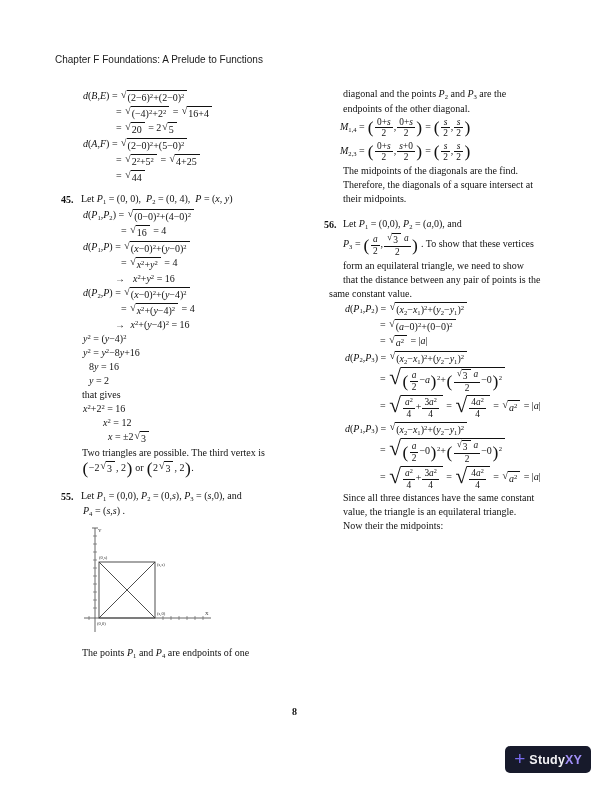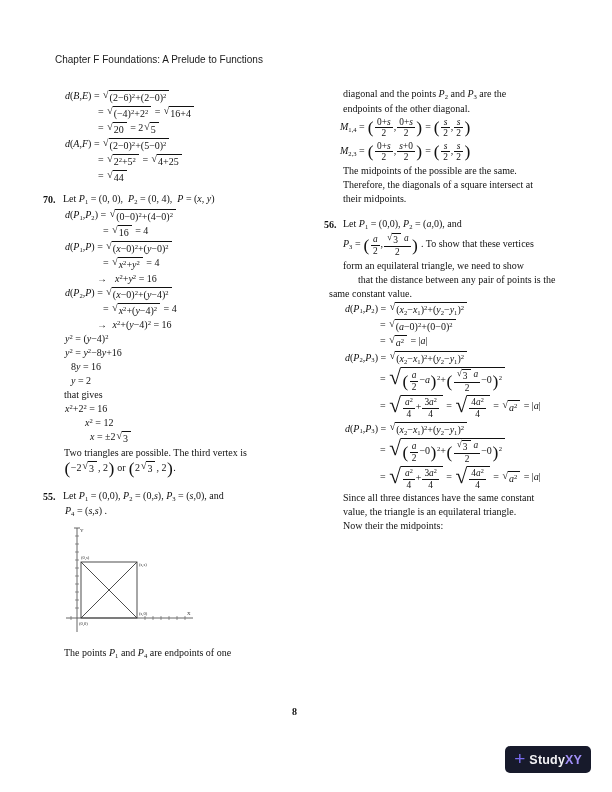--- a/index.html
+++ b/index.html
@@ -8,21 +8,21 @@
     width:612px; height:792px; position:relative; overflow:hidden;
     background:#ffffff; color:#111;
     font-family:"Liberation Serif", serif; font-size:10px;
   }
   .page { position:absolute; inset:0; background:#fff; }
   .header {
     position:absolute; left:55px; top:54px;
     font-family:"Liberation Sans", sans-serif; font-size:10px; color:#1a1a1a;
   }
   .col { position:absolute; font-size:10px; line-height:1.2; }
-  #colL { left:37px; top:90px;  width:258px; }
+  #colL { left:55px; top:90px;  width:258px; }
   #colR { left:318px; top:88px; width:260px; }
   .prob { position:relative; }
   .pnum { position:absolute; left:6px; top:1px; font-weight:bold; }
   .mline { margin:0 0 2px 0; white-space:nowrap; }
   .mline i { font-style:italic; }
   .tx { font-style:normal; }
   sup, sub { font-size:0.66em; }
   sub { vertical-align:-0.25em; }
   sup { vertical-align:0.45em; }
   .fr { display:inline-block; vertical-align:middle; text-align:center; margin:0 1px; }
@@ -88,21 +88,21 @@
               <span class="sc">4+25</span>
             </span></div>
           <div class="mline" style="margin-left: 61px;">= <span class="sq">
               <span class="sr">√</span>
               <span class="sc">44</span>
             </span></div>
         </div>
     </div>
 
     <div class="prob" style="margin-top:9px">
-      <span class="pnum">70.</span>
+      <span class="pnum">45.</span>
       <div>
           <div class="mline" style="margin-left: 26px;"><span class="tx">Let </span><i>P</i><sub>1</sub> = (0,&nbsp;0),&nbsp;&nbsp;<i>P</i><sub>2</sub> = (0,&nbsp;4),&nbsp;&nbsp;<i>P</i> = (<i>x</i>,&nbsp;<i>y</i>)</div>
           <div class="mline" style="margin-left: 28px; margin-top: 3px;"><i>d</i>(<i>P</i><sub>1</sub>,<i>P</i><sub>2</sub>) = <span class="sq">
               <span class="sr">√</span>
               <span class="sc">(0−0)<sup>2</sup>+(4−0)<sup>2</sup></span>
             </span></div>
           <div class="mline" style="margin-left: 66px;">= <span class="sq">
               <span class="sr">√</span>
               <span class="sc">16</span>
             </span>&nbsp;= 4</div>
@@ -203,36 +203,36 @@
     </div>
   </div>
 
   <div class="col" id="colR">
     <div class="prob">
       <div>
           <div class="mline" style="margin-left: 25px;"><span class="tx">diagonal and the points </span><i>P</i><sub>2</sub><span class="tx"> and </span><i>P</i><sub>3</sub><span class="tx"> are the</span></div>
           <div class="mline" style="margin-left: 25px;"><span class="tx">endpoints of the other diagonal.</span></div>
           <div class="mline" style="margin-left: 22px; margin-top: 2px;"><i>M</i><sub>1,4</sub> = <span class="bp">(</span><span class="fr"><span class="fn">0+<i>s</i></span><span class="fd">2</span></span>,<span class="fr"><span class="fn">0+<i>s</i></span><span class="fd">2</span></span><span class="bp">)</span> = <span class="bp">(</span><span class="fr"><span class="fn"><i>s</i></span><span class="fd">2</span></span>,<span class="fr"><span class="fn"><i>s</i></span><span class="fd">2</span></span><span class="bp">)</span></div>
           <div class="mline" style="margin-left: 22px; margin-top: 2px;"><i>M</i><sub>2,3</sub> = <span class="bp">(</span><span class="fr"><span class="fn">0+<i>s</i></span><span class="fd">2</span></span>,<span class="fr"><span class="fn"><i>s</i>+0</span><span class="fd">2</span></span><span class="bp">)</span> = <span class="bp">(</span><span class="fr"><span class="fn"><i>s</i></span><span class="fd">2</span></span>,<span class="fr"><span class="fn"><i>s</i></span><span class="fd">2</span></span><span class="bp">)</span></div>
-          <div class="mline" style="margin-left: 25px; margin-top: 2px;"><span class="tx">The midpoints of the possible are the same.</span></div>
+          <div class="mline" style="margin-left: 25px; margin-top: 2px;"><span class="tx">The midpoints of the diagonals are the find.</span></div>
           <div class="mline" style="margin-left: 25px;"><span class="tx">Therefore, the diagonals of a square intersect at</span></div>
           <div class="mline" style="margin-left: 25px;"><span class="tx">their midpoints.</span></div>
         </div>
     </div>
 
     <div class="prob" style="margin-top:13px">
       <span class="pnum">56.</span>
       <div>
           <div class="mline" style="margin-left: 25px;"><span class="tx">Let </span><i>P</i><sub>1</sub> = (0,0)<span class="tx">, </span><i>P</i><sub>2</sub> = (<i>a</i>,0)<span class="tx">, and</span></div>
           <div class="mline" style="margin-left: 25px; margin-top: 3px;"><i>P</i><sub>3</sub> = <span class="bp">(</span><span class="fr"><span class="fn"><i>a</i></span><span class="fd">2</span></span>,<span class="fr"><span class="fn"><span class="sq">
                   <span class="sr">√</span>
                   <span class="sc">3</span>
                 </span><span class="ts"></span><i>a</i></span><span class="fd">2</span></span><span class="bp">)</span><span class="tx"> . To show that these vertices</span></div>
           <div class="mline" style="margin-left: 25px; margin-top: 3px;"><span class="tx">form an equilateral triangle, we need to show</span></div>
-          <div class="mline" style="margin-left: 40px;"><span class="tx">that the distance between any pair of points is the</span></div>
+          <div class="mline" style="margin-left: 25px;"><span class="tx">that the distance between any pair of points is the</span></div>
           <div class="mline" style="margin-left: 11px;"><span class="tx">same constant value.</span></div>
           <div class="mline" style="margin-left: 27px; margin-top: 2px;"><i>d</i>(<i>P</i><sub>1</sub>,<i>P</i><sub>2</sub>) = <span class="sq">
               <span class="sr">√</span>
               <span class="sc">(<i>x</i><sub>2</sub>−<i>x</i><sub>1</sub>)<sup>2</sup>+(<i>y</i><sub>2</sub>−<i>y</i><sub>1</sub>)<sup>2</sup></span>
             </span></div>
           <div class="mline" style="margin-left: 62px;">= <span class="sq">
               <span class="sr">√</span>
               <span class="sc">(<i>a</i>−0)<sup>2</sup>+(0−0)<sup>2</sup></span>
             </span></div>
           <div class="mline" style="margin-left: 62px;">= <span class="sq">

